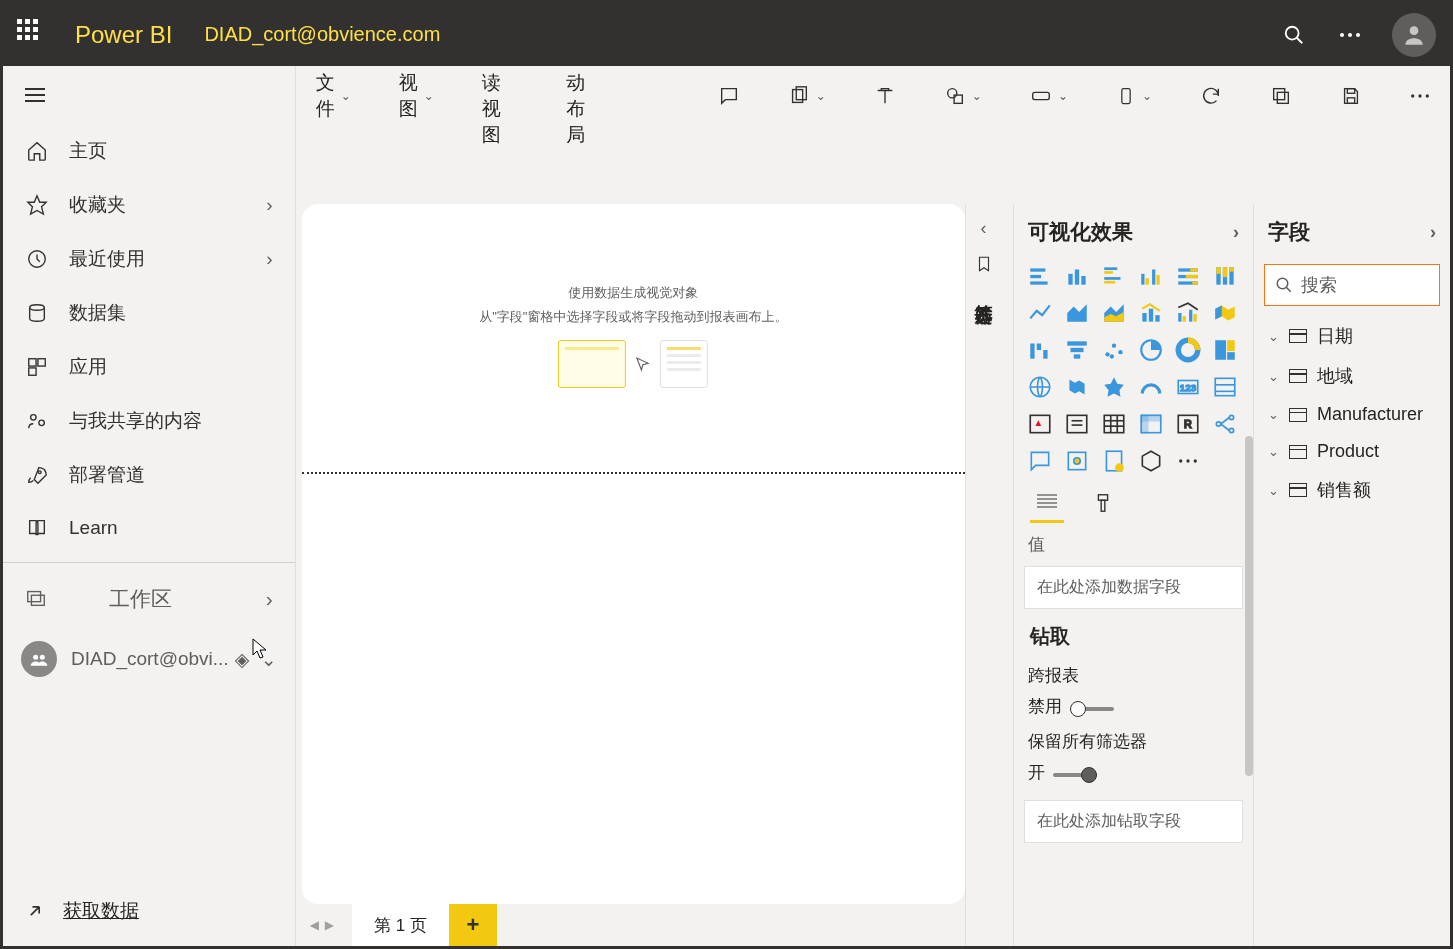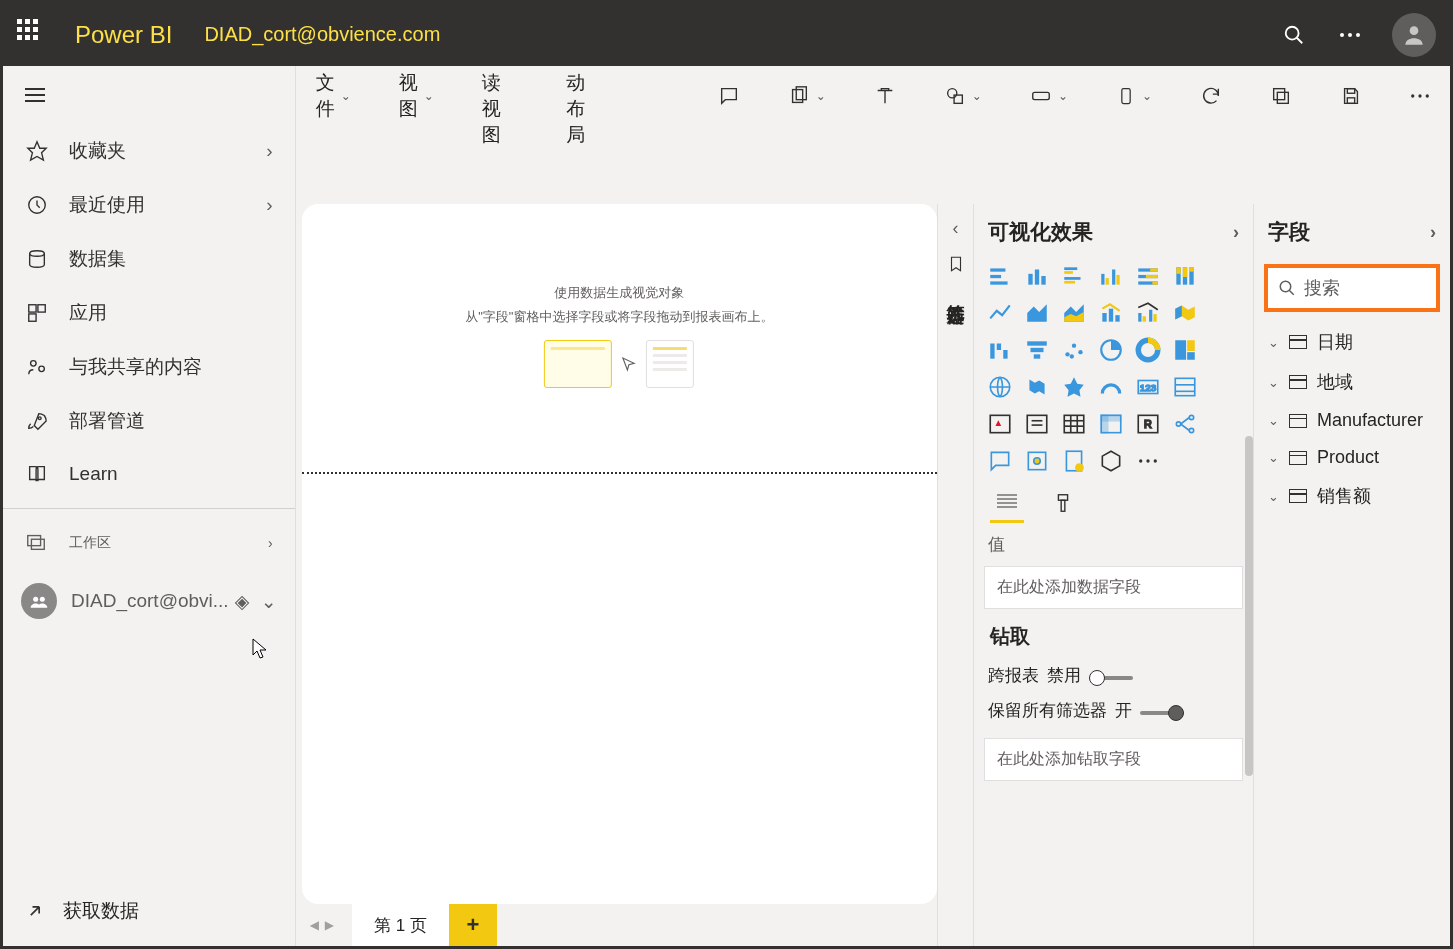--- a/index.html
+++ b/index.html
@@ -20,26 +20,26 @@
 
 
 .sidebar { width: 314px; background: #f3f2f1; display: flex; flex-direction: column; border-right: 1px solid #e1dfdd; }
 .sidebar .hamburger { padding: 18px 22px; cursor: pointer; }
 .sidebar .hamburger div { width: 20px; height: 2px; background: #323130; margin: 4px 0; }
 .nav-item { display: flex; align-items: center; padding: 14px 22px; font-size: 19px; color: #323130; cursor: pointer; position: relative; }
 .nav-item .nicon { width: 24px; height: 24px; margin-right: 20px; display: flex; align-items: center; justify-content: center; }
 .nav-item .chev { margin-left: auto; color: #605e5c; }
 .sidebar .divider { height: 1px; background: #d2d0ce; margin: 8px 0; }
 .sidebar .bottom { margin-top: auto; }
-.workspace-label { display: flex; align-items: center; padding: 14px 22px; font-size: 14px; color: #605e5c; }
+.workspace-label { display: flex; align-items: center; padding: 14px 22px; font-size: 21px; color: #605e5c; gap: 40px; }
 .workspace-label .wicon { width: 24px; height: 24px; margin-right: 20px; }
 .workspace-name { display: flex; align-items: center; padding: 14px 18px; font-size: 19px; color: #605e5c; }
 .workspace-name .badge { width: 36px; height: 36px; border-radius: 50%; background: #8a8886; display: flex; align-items: center; justify-content: center; margin-right: 14px; }
 .workspace-name .badge svg { fill: #fff; }
-.getdata { padding: 22px; font-size: 19px; display: flex; align-items: center; cursor: pointer; }
+.getdata { padding: 22px; font-size: 19px; display: flex; align-items: center; cursor: pointer; text-decoration: underline; }
 .getdata .gicon { margin-right: 18px; }
 
 
 .main { flex: 1; display: flex; flex-direction: column; background: #f3f2f1; }
 .toolbar { height: 60px; display: flex; align-items: center; padding: 0 20px; gap: 48px; font-size: 19px; background: #f3f2f1; }
 .toolbar .titem { display: flex; align-items: center; gap: 6px; cursor: pointer; }
 .toolbar .tspacer { width: 40px; }
 .toolbar .ticon { width: 24px; height: 24px; display: flex; align-items: center; justify-content: center; }
 .toolbar .chev-s { font-size: 12px; color: #605e5c; }
 
@@ -60,41 +60,41 @@
 .tabs .nav-arrows { display: flex; gap: 6px; margin-right: 10px; color: #a19f9d; font-size: 12px; padding: 0 8px; }
 .tabs .tab { background: #fff; padding: 10px 22px; font-size: 17px; border-top: 1px solid #e1dfdd; cursor: pointer; }
 .tabs .addtab { width: 48px; height: 100%; background: #f2c811; display: flex; align-items: center; justify-content: center; font-size: 22px; font-weight: 600; color: #323130; cursor: pointer; }
 
 
 .filter-collapsed { width: 36px; background: #f3f2f1; border-left: 1px solid #e1dfdd; display: flex; flex-direction: column; align-items: center; padding-top: 14px; gap: 16px; }
 .filter-collapsed .vtxt { writing-mode: vertical-rl; font-size: 18px; font-weight: 600; letter-spacing: 2px; }
 
 
 .panel { background: #f3f2f1; border-left: 1px solid #e1dfdd; display: flex; flex-direction: column; overflow-y: auto; }
-.panel.viz { width: 280px; }
+.panel.viz { width: 240px; margin-left: 12px; }
 .panel.fields { width: 197px; }
 .panel-header { display: flex; align-items: center; padding: 14px 14px; font-size: 21px; font-weight: 600; }
 .panel-header .chev { margin-left: auto; color: #605e5c; font-size: 18px; }
 .viz-grid { display: grid; grid-template-columns: repeat(6, 32px); gap: 5px 5px; padding: 0 10px; }
 .viz-grid .vi { width: 32px; height: 32px; display: flex; align-items: center; justify-content: center; cursor: pointer; }
 .viz-tabs { display: flex; gap: 24px; padding: 6px 16px 0; }
 .viz-tabs .vt { padding: 8px 4px; cursor: pointer; }
 .viz-tabs .vt.active { border-bottom: 3px solid #f2c811; }
 .section-label { font-size: 17px; padding: 10px 14px; color: #605e5c; }
 .drop-well { margin: 0 10px; background: #fff; border: 1px solid #e1dfdd; padding: 10px 12px; font-size: 16px; color: #605e5c; }
 .drill-h { font-size: 20px; font-weight: 600; padding: 14px 16px 8px; }
-.toggle-row { padding: 6px 14px; font-size: 17px; display: flex; flex-direction: row; gap: 8px; }
+.toggle-row { padding: 6px 14px; font-size: 17px; display: flex; flex-direction: column; gap: 8px; }
 .toggle { display: inline-flex; align-items: center; gap: 8px; margin-top: 4px; }
 .toggle .track { width: 44px; height: 4px; background: #8a8886; border-radius: 2px; position: relative; }
 .toggle .knob { width: 16px; height: 16px; border-radius: 50%; background: #605e5c; border: 1px solid #323130; position: absolute; top: -6px; }
 .toggle.off .knob { left: 0; background: #fff; }
 .toggle.on .knob { right: 0; background: #605e5c; }
 
 
-.search-box { margin: 4px 10px 10px; background: #fff; border: 4px solid #f97316; display: flex; align-items: center; padding: 8px 10px; font-size: 18px; color: #605e5c; gap: 8px; }
+.search-box { margin: 4px 10px 10px; background: #fff; border: 1px solid #f97316; display: flex; align-items: center; padding: 8px 10px; font-size: 18px; color: #605e5c; gap: 8px; }
 .field-item { display: flex; align-items: center; padding: 8px 14px; font-size: 18px; gap: 10px; cursor: pointer; }
 .field-item .chev-e { color: #605e5c; font-size: 13px; }
 .field-item .ticon-tbl { width: 18px; height: 14px; border: 1.5px solid #323130; position: relative; }
 .field-item .ticon-tbl::before { content: ''; position: absolute; top: 3px; left: 0; right: 0; height: 1.5px; background: #323130; }
 
 
 .cursor { position: absolute; top: 634px; left: 248px; pointer-events: none; }
 
 svg { display: block; }
 .scroll-thumb{position:absolute; right:0; top:232px; width:8px; height:340px; background:#c8c6c4; border-radius:4px;}
@@ -145,20 +145,28 @@
     <div class="sidebar">
       <div class="hamburger">
           <div></div>
           <div></div>
           <div></div>
         </div>
 
       <div class="nav-item">
         <span class="nicon">
             <svg width="22" height="22" viewBox="0 0 24 24" fill="none" stroke="#323130" stroke-width="1.5">
+              <path d="M3 11l9-8 9 8v10a1 1 0 01-1 1h-5v-7h-6v7H4a1 1 0 01-1-1z"></path>
+            </svg>
+          </span>
+        <span>主页</span>
+      </div>
+      <div class="nav-item">
+        <span class="nicon">
+            <svg width="22" height="22" viewBox="0 0 24 24" fill="none" stroke="#323130" stroke-width="1.5">
               <polygon points="12 2 15 9 22 9 17 14 19 22 12 18 5 22 7 14 2 9 9 9"></polygon>
             </svg>
           </span>
         <span>收藏夹</span>
         <span class="chev">›</span>
       </div>
       <div class="nav-item">
         <span class="nicon">
             <svg width="22" height="22" viewBox="0 0 24 24" fill="none" stroke="#323130" stroke-width="1.5">
               <circle cx="12" cy="12" r="9"></circle>

